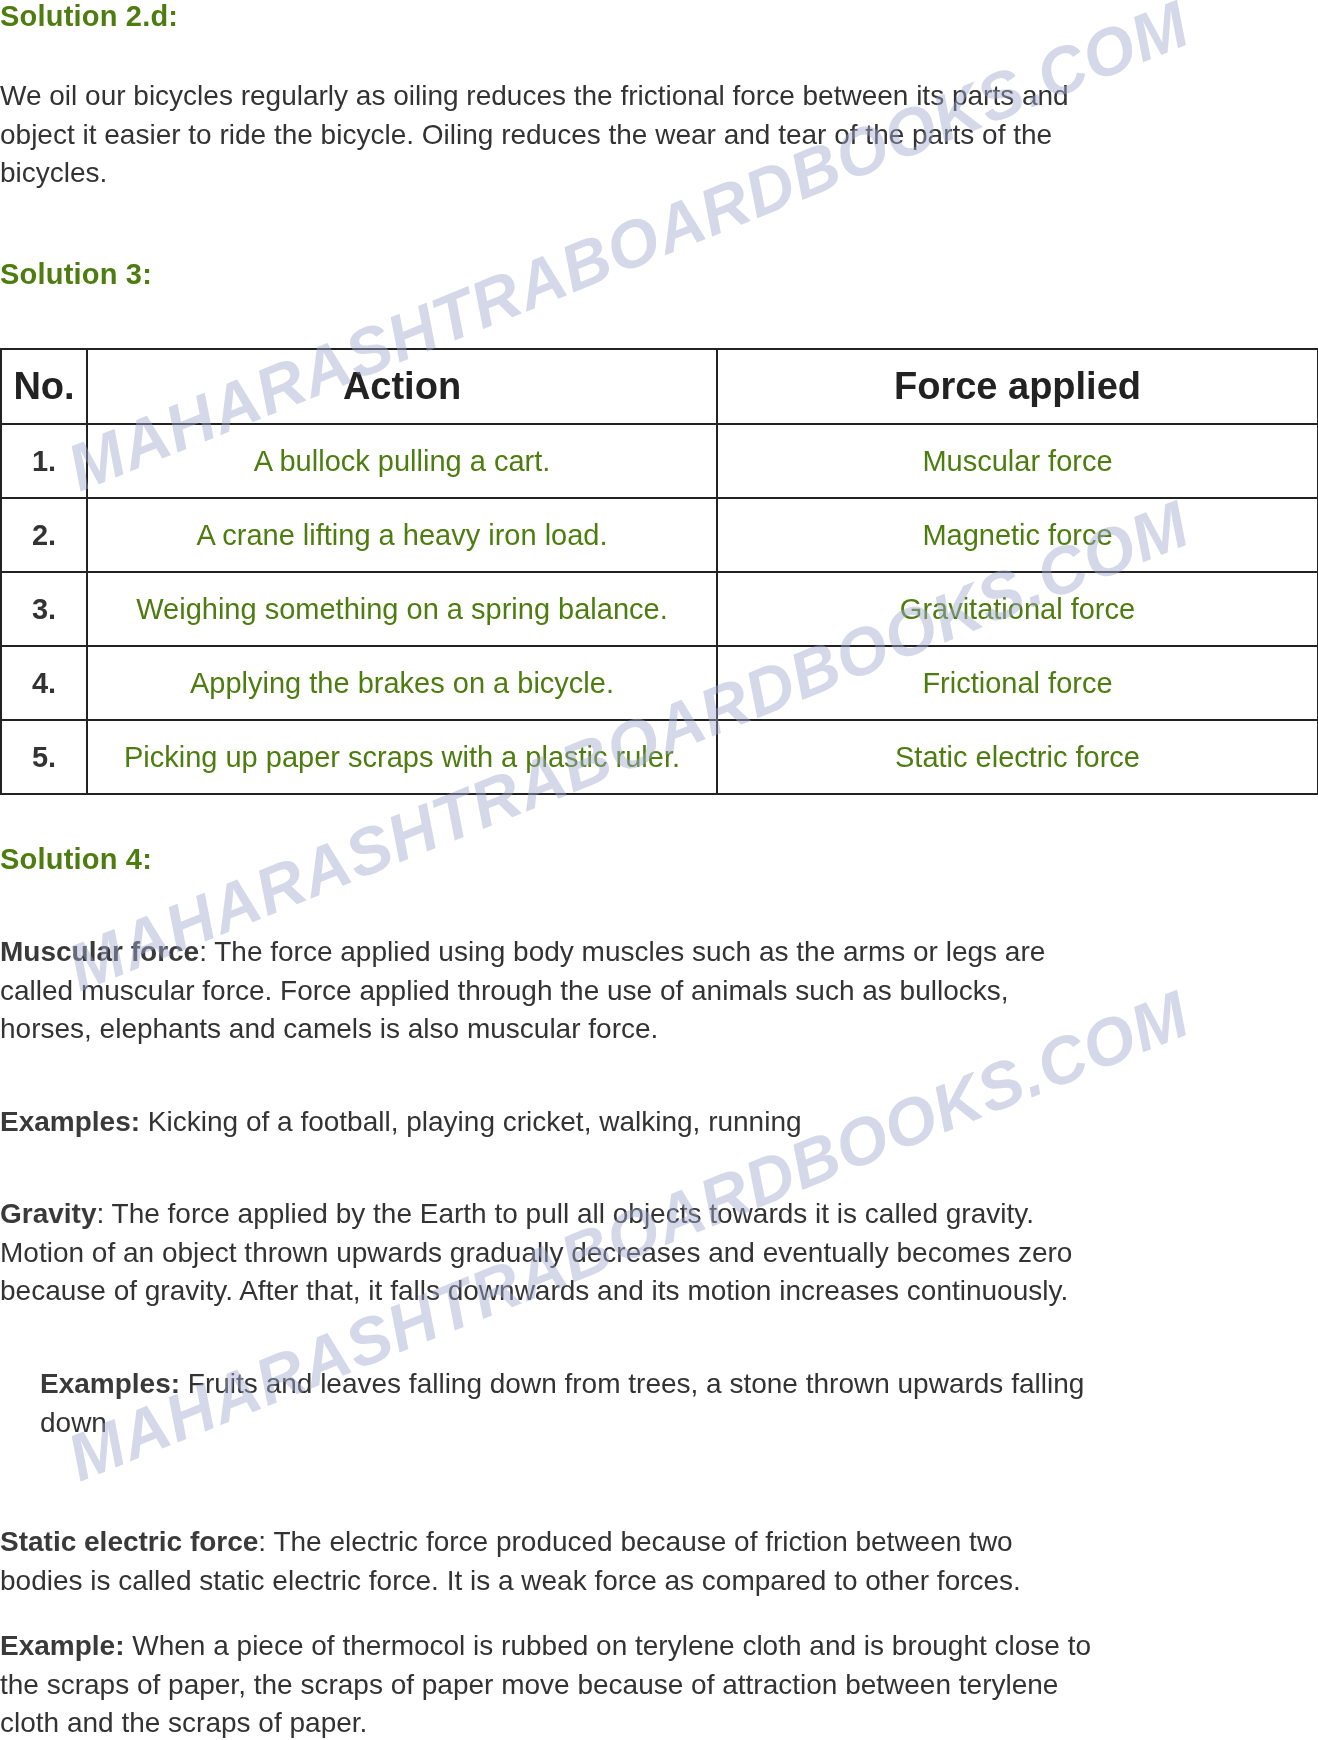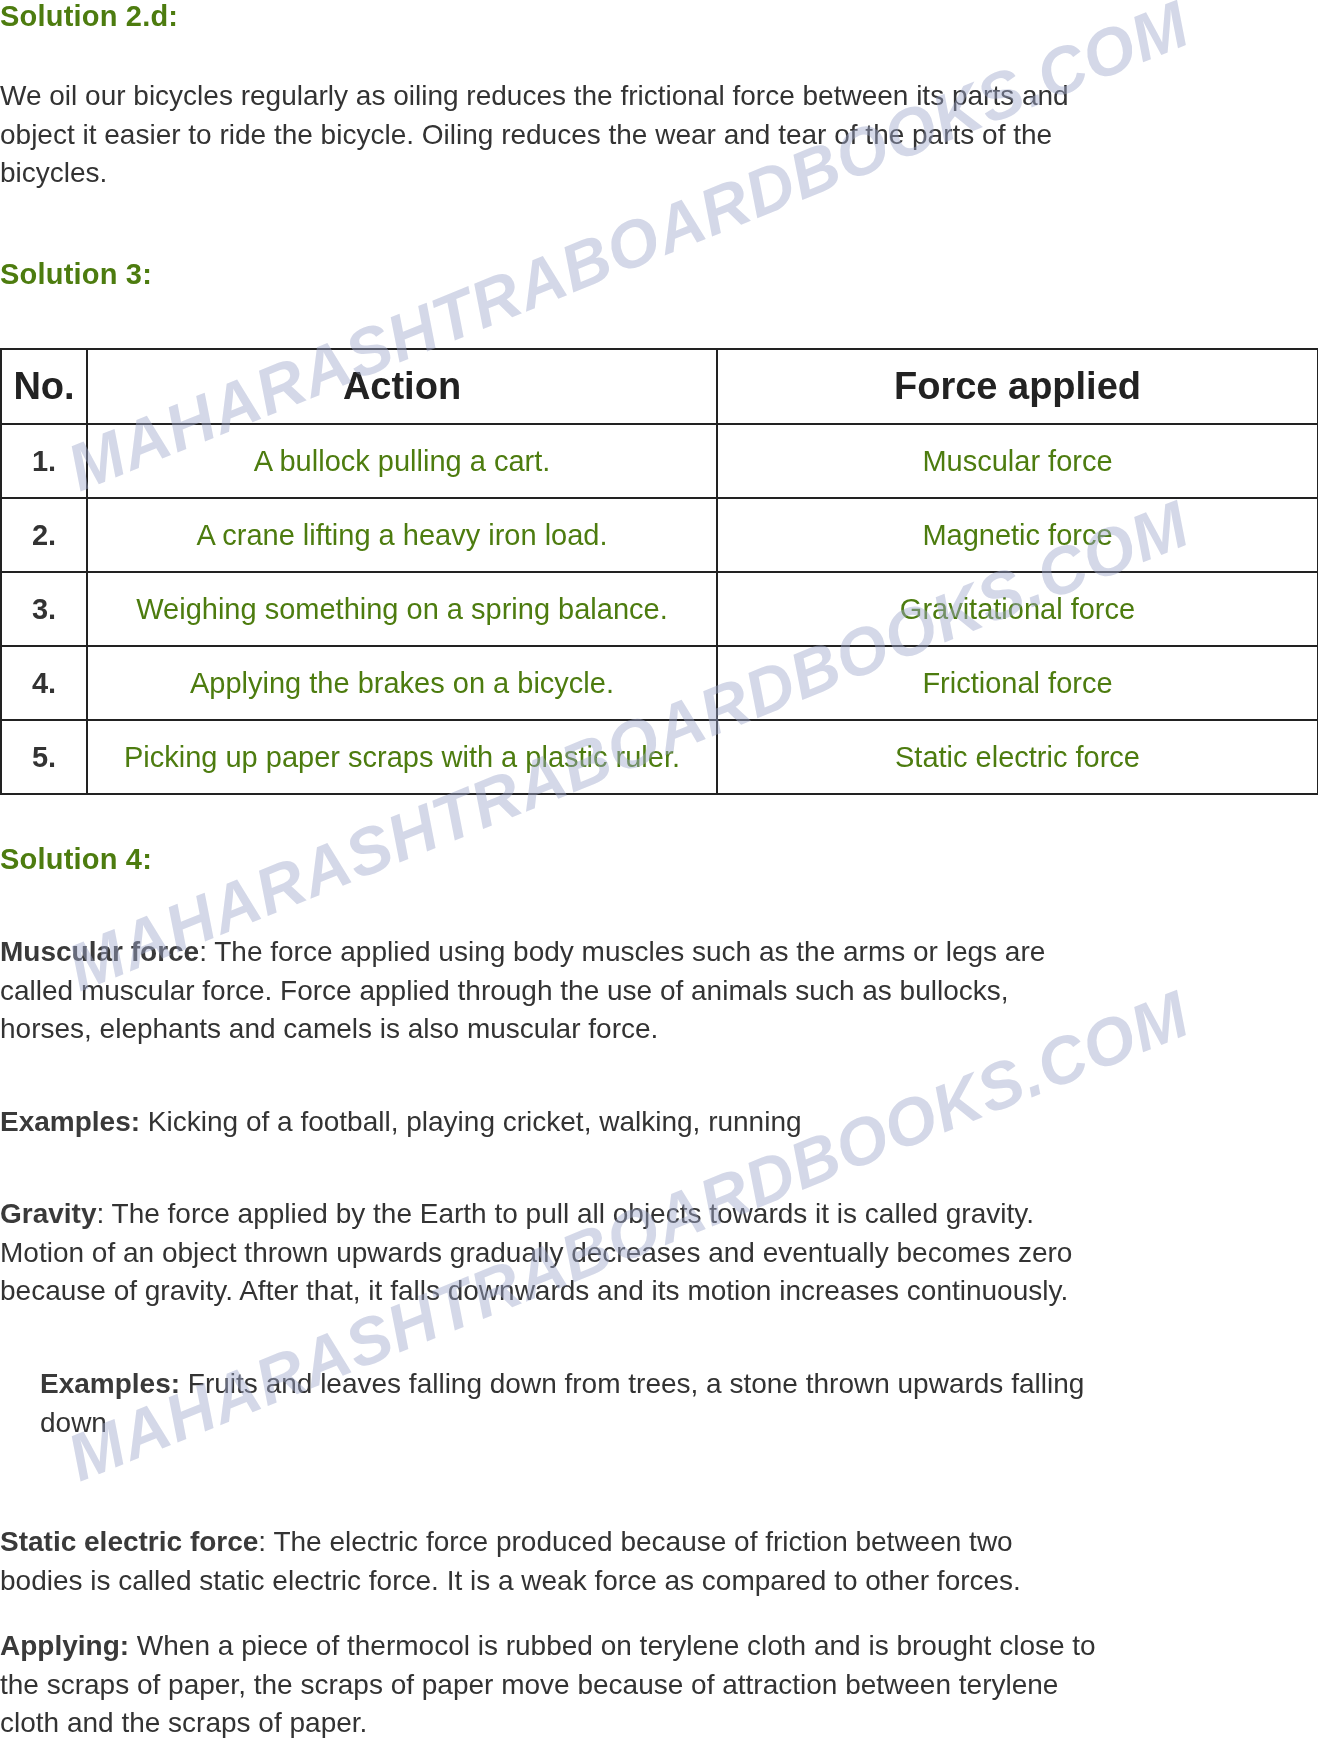--- a/index.html
+++ b/index.html
@@ -172,21 +172,21 @@
     <div><b>Examples:</b><span> Fruits and leaves falling down from trees, a stone thrown upwards falling</span></div>
     <div>down</div>
   </div>
 
   <div class="para" style="top:1496px;margin-top:27px;">
     <div><b>Static electric force</b><span>: The electric force produced because of friction between two</span></div>
     <div>bodies is called static electric force. It is a weak force as compared to other forces.</div>
   </div>
 
   <div class="para" style="top:1627px;">
-    <div><b>Applying:</b><span> When a piece of thermocol is rubbed on terylene cloth and is brought close to</span></div>
+    <div><b>Example:</b><span> When a piece of thermocol is rubbed on terylene cloth and is brought close to</span></div>
     <div>the scraps of paper, the scraps of paper move because of attraction between terylene</div>
     <div>cloth and the scraps of paper.</div>
   </div>
 
   <div class="watermark" style="left:85px; top:430px;">MAHARASHTRABOARDBOOKS.COM</div>
   <div class="watermark" style="left:85px; top:930px;">MAHARASHTRABOARDBOOKS.COM</div>
   <div class="watermark" style="left:85px; top:1420px;">MAHARASHTRABOARDBOOKS.COM</div>
 
 </div>
 

